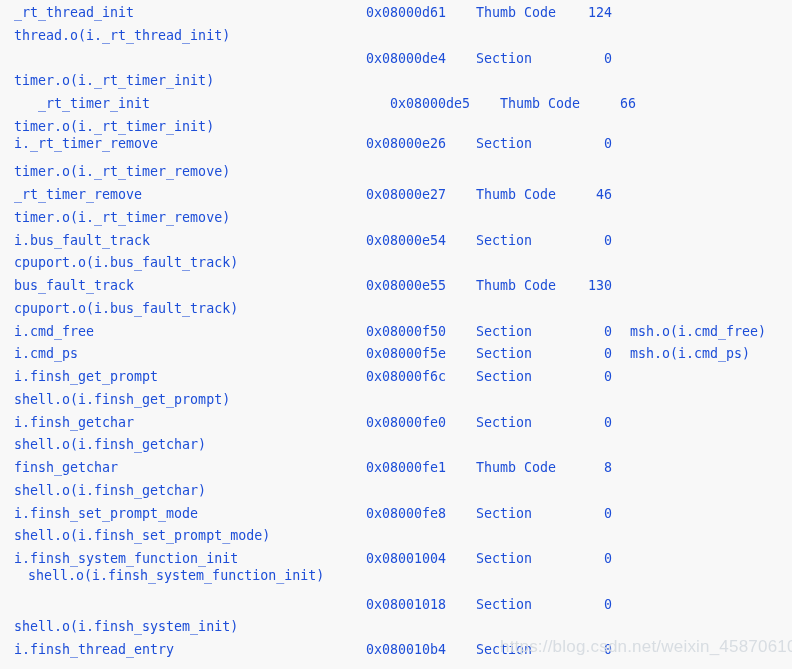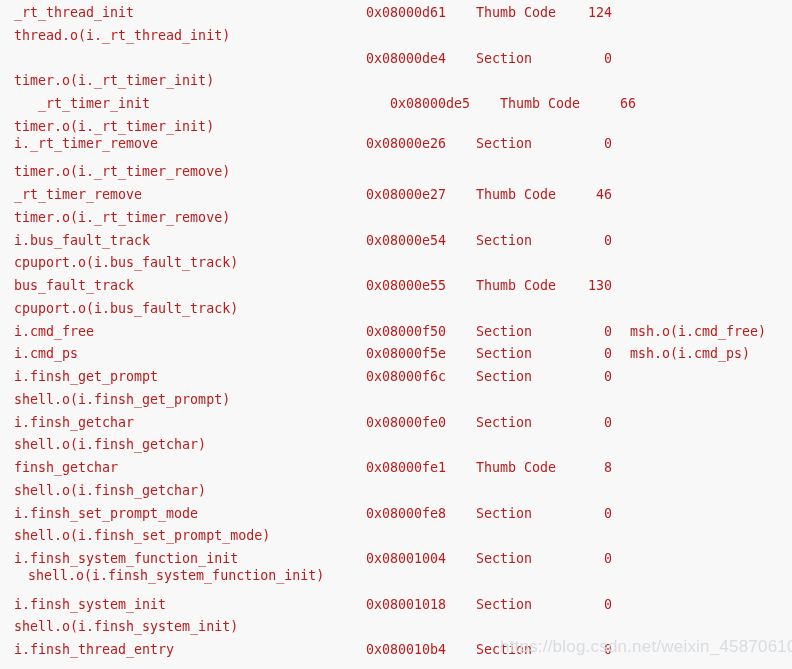--- a/index.html
+++ b/index.html
@@ -27,21 +27,21 @@
     top: 0;
     left: 0;
     width: 792px;
   }
   .map-row {
     position: relative;
     height: 22.75px;
     line-height: 22.75px;
     white-space: pre;
     font-size: 13.3px;
-    color: #b91c1c;
+    color: #1d4ed8;
   }
   
   .col-symbol {
     position: absolute;
     left: 14px;
     top: 0;
     white-space: pre;
   }
   .col-address {
     position: absolute;
@@ -111,18 +111,18 @@
       <div class="map-row" style="top: 366px; position: absolute; left: 0px; width: 792px;"><span class="col-symbol">i.finsh_get_prompt</span><span class="col-address">0x08000f6c</span><span class="col-type">Section</span><span class="col-size">0</span><span class="col-object"></span></div>
       <div class="map-row detail" style="top: 388.75px; position: absolute; left: 0px; width: 792px;"><span class="col-symbol">shell.o(i.finsh_get_prompt)</span><span class="col-address"></span><span class="col-type"></span><span class="col-size"></span><span class="col-object"></span></div>
       <div class="map-row" style="top: 411.5px; position: absolute; left: 0px; width: 732px;"><span class="col-symbol">i.finsh_getchar</span><span class="col-address">0x08000fe0</span><span class="col-type">Section</span><span class="col-size">0</span><span class="col-object"></span></div>
       <div class="map-row detail" style="top: 434.25px; position: absolute; left: 0px; width: 792px;"><span class="col-symbol">shell.o(i.finsh_getchar)</span><span class="col-address"></span><span class="col-type"></span><span class="col-size"></span><span class="col-object"></span></div>
       <div class="map-row" style="top: 457px; position: absolute; left: 0px; width: 792px;"><span class="col-symbol">finsh_getchar</span><span class="col-address">0x08000fe1</span><span class="col-type">Thumb Code</span><span class="col-size">8</span><span class="col-object"></span></div>
       <div class="map-row detail" style="top: 479.75px; position: absolute; left: 0px; width: 792px;"><span class="col-symbol">shell.o(i.finsh_getchar)</span><span class="col-address"></span><span class="col-type"></span><span class="col-size"></span><span class="col-object"></span></div>
       <div class="map-row" style="top: 502.5px; position: absolute; left: 0px; width: 788px;"><span class="col-symbol">i.finsh_set_prompt_mode</span><span class="col-address">0x08000fe8</span><span class="col-type">Section</span><span class="col-size">0</span><span class="col-object"></span></div>
       <div class="map-row detail" style="top: 525.25px; position: absolute; left: 0px; width: 792px;"><span class="col-symbol">shell.o(i.finsh_set_prompt_mode)</span><span class="col-address"></span><span class="col-type"></span><span class="col-size"></span><span class="col-object"></span></div>
       <div class="map-row" style="top: 548px; position: absolute; left: 0px; width: 792px;"><span class="col-symbol">i.finsh_system_function_init</span><span class="col-address">0x08001004</span><span class="col-type">Section</span><span class="col-size">0</span><span class="col-object"></span></div>
       <div class="map-row detail" style="top: 565px; position: absolute; left: 0px; width: 728px; margin-left: 14px;"><span class="col-symbol">shell.o(i.finsh_system_function_init)</span><span class="col-address"></span><span class="col-type"></span><span class="col-size"></span><span class="col-object"></span></div>
-      <div class="map-row" style="top: 593.5px; position: absolute; left: 0px; width: 792px;"><span class="col-symbol">i.finsh_system_init</span><span class="col-address">0x08001018</span><span class="col-type">Section</span><span class="col-size">0</span><span class="col-object"></span></div>
+      <div class="map-row" style="top: 593.5px; position: absolute; left: 0px; width: 792px;"><span class="col-address">0x08001018</span><span class="col-type">Section</span><span class="col-size">0</span><span class="col-object"></span></div>
       <div class="map-row detail" style="top: 616.25px; position: absolute; left: 0px; width: 792px;"><span class="col-symbol">shell.o(i.finsh_system_init)</span><span class="col-address"></span><span class="col-type"></span><span class="col-size"></span><span class="col-object"></span></div>
       <div class="map-row" style="top: 639px; position: absolute; left: 0px; width: 792px;"><span class="col-symbol">i.finsh_thread_entry</span><span class="col-address">0x080010b4</span><span class="col-type">Section</span><span class="col-size">0</span><span class="col-object"></span></div>
     </div>
   <div id="watermark">https://blog.csdn.net/weixin_45870610</div>
 </div>
 
 </body></html>

